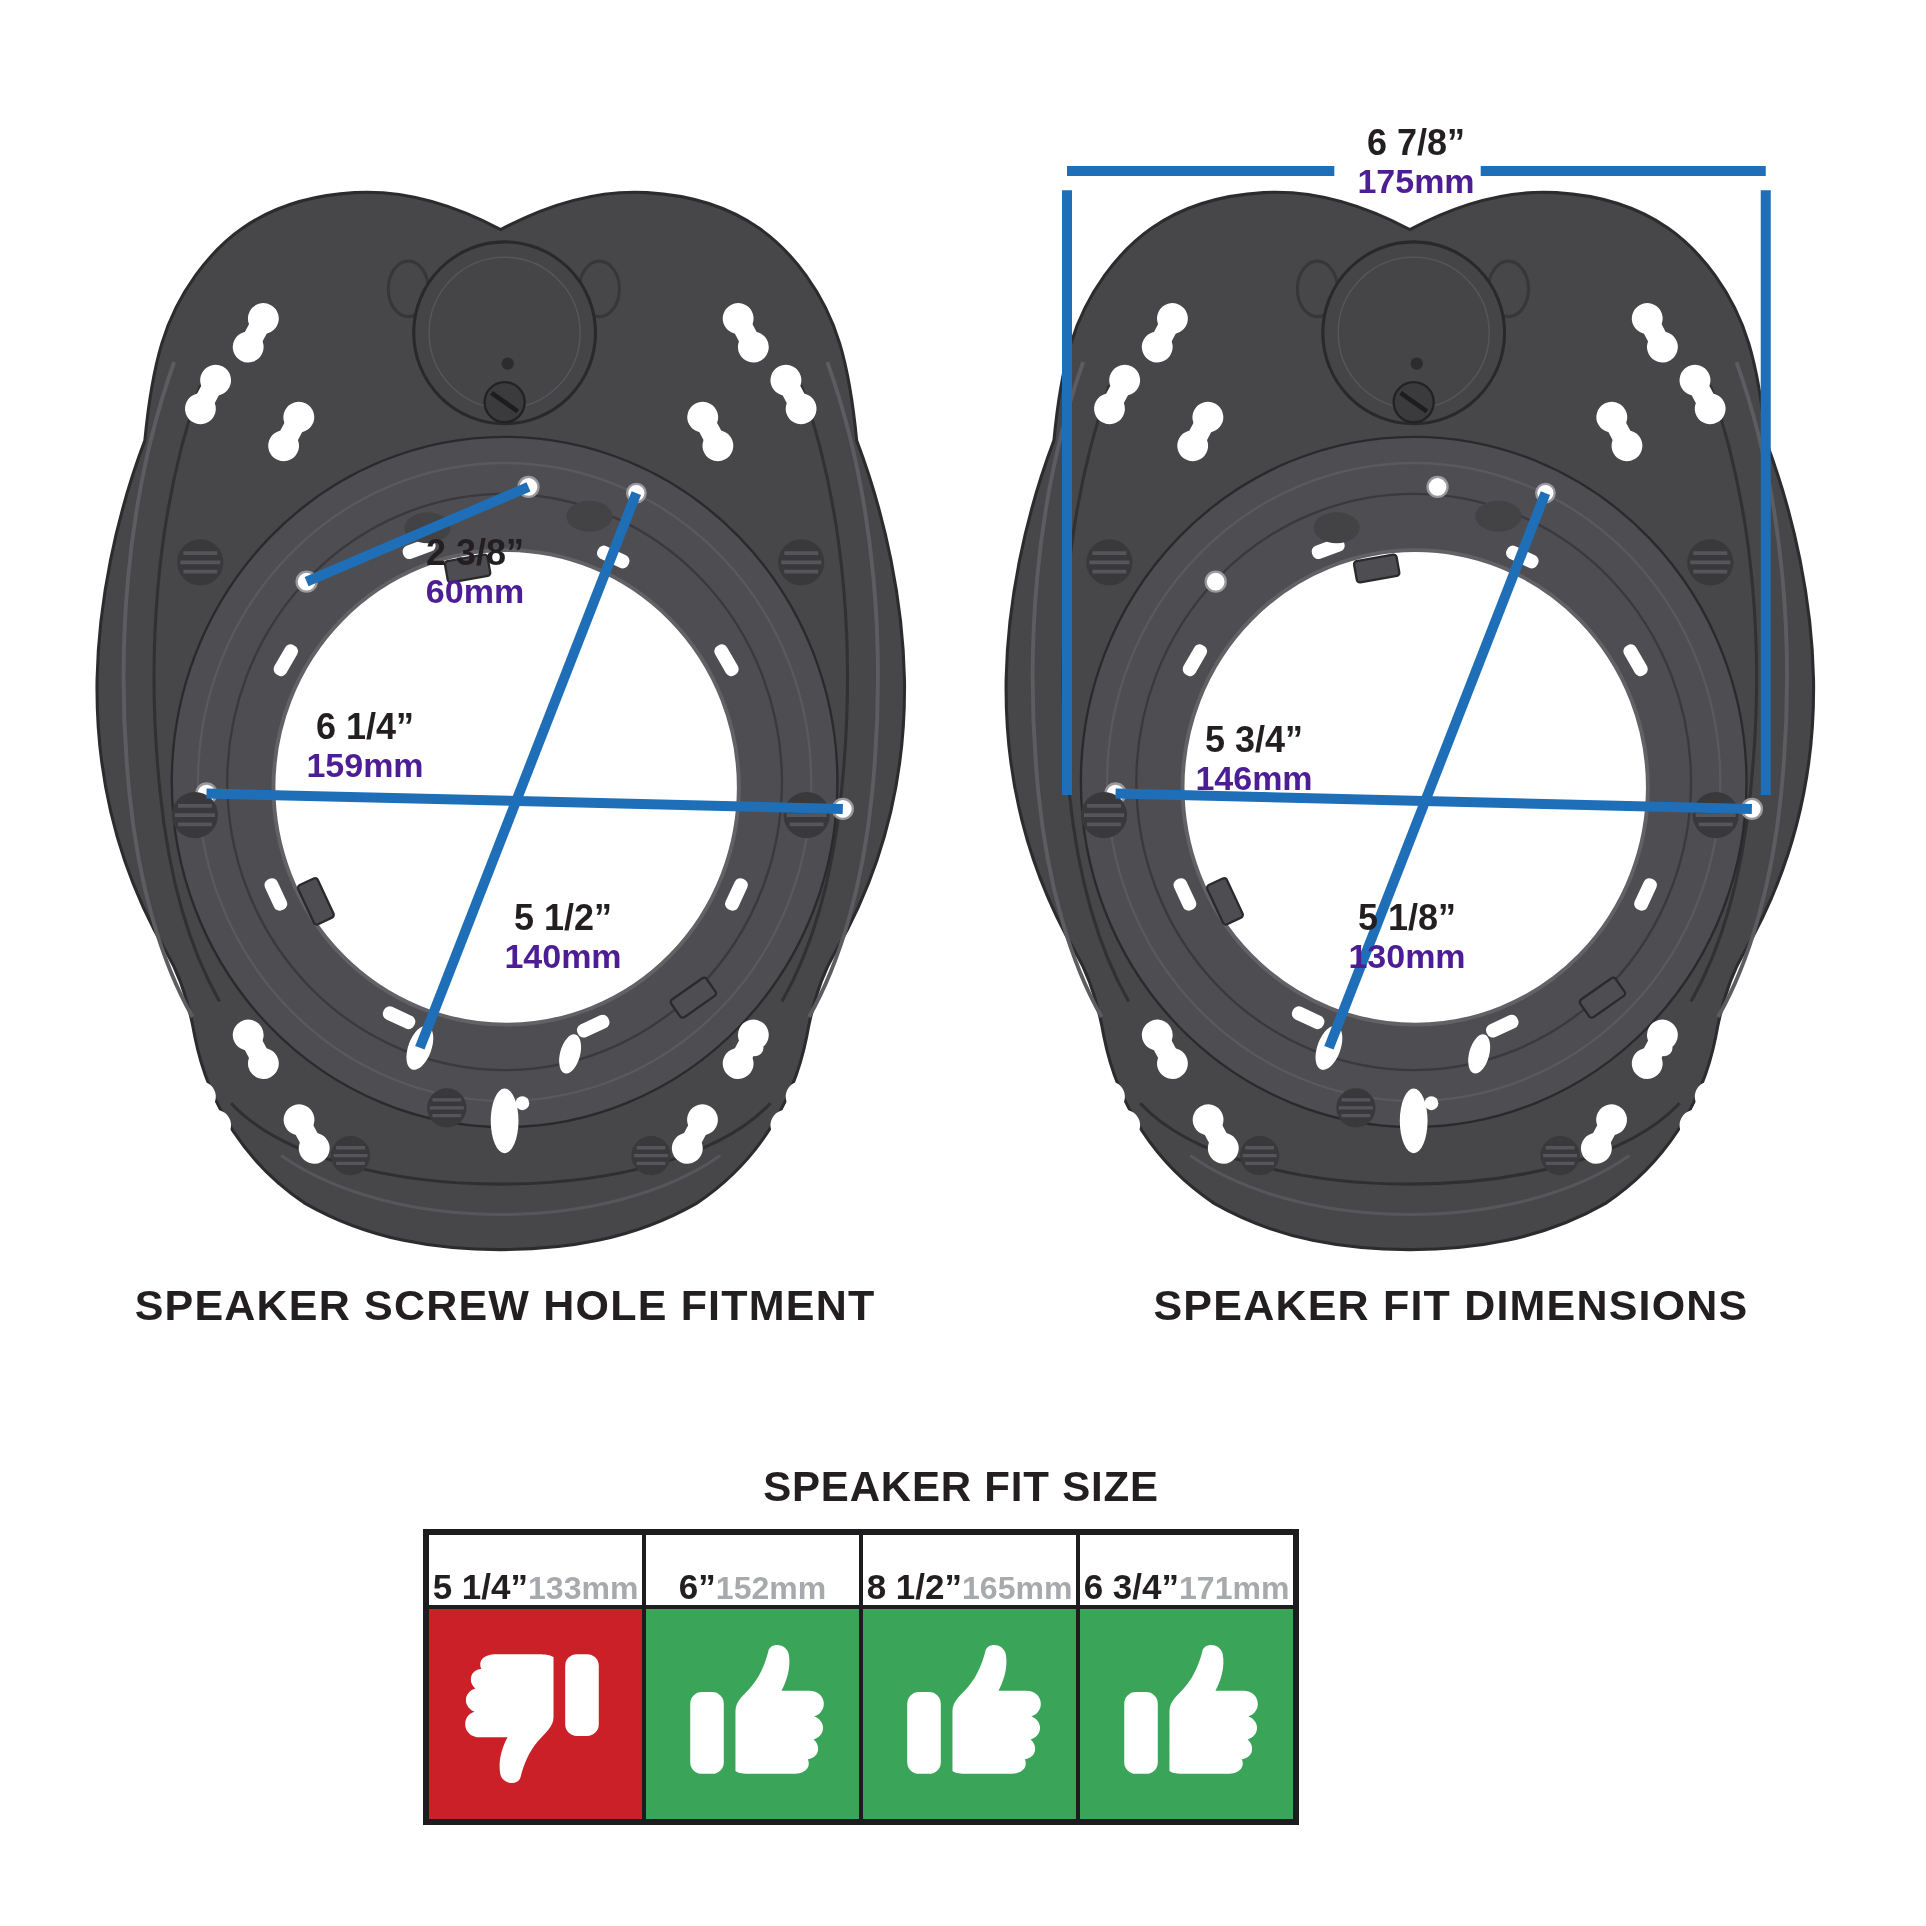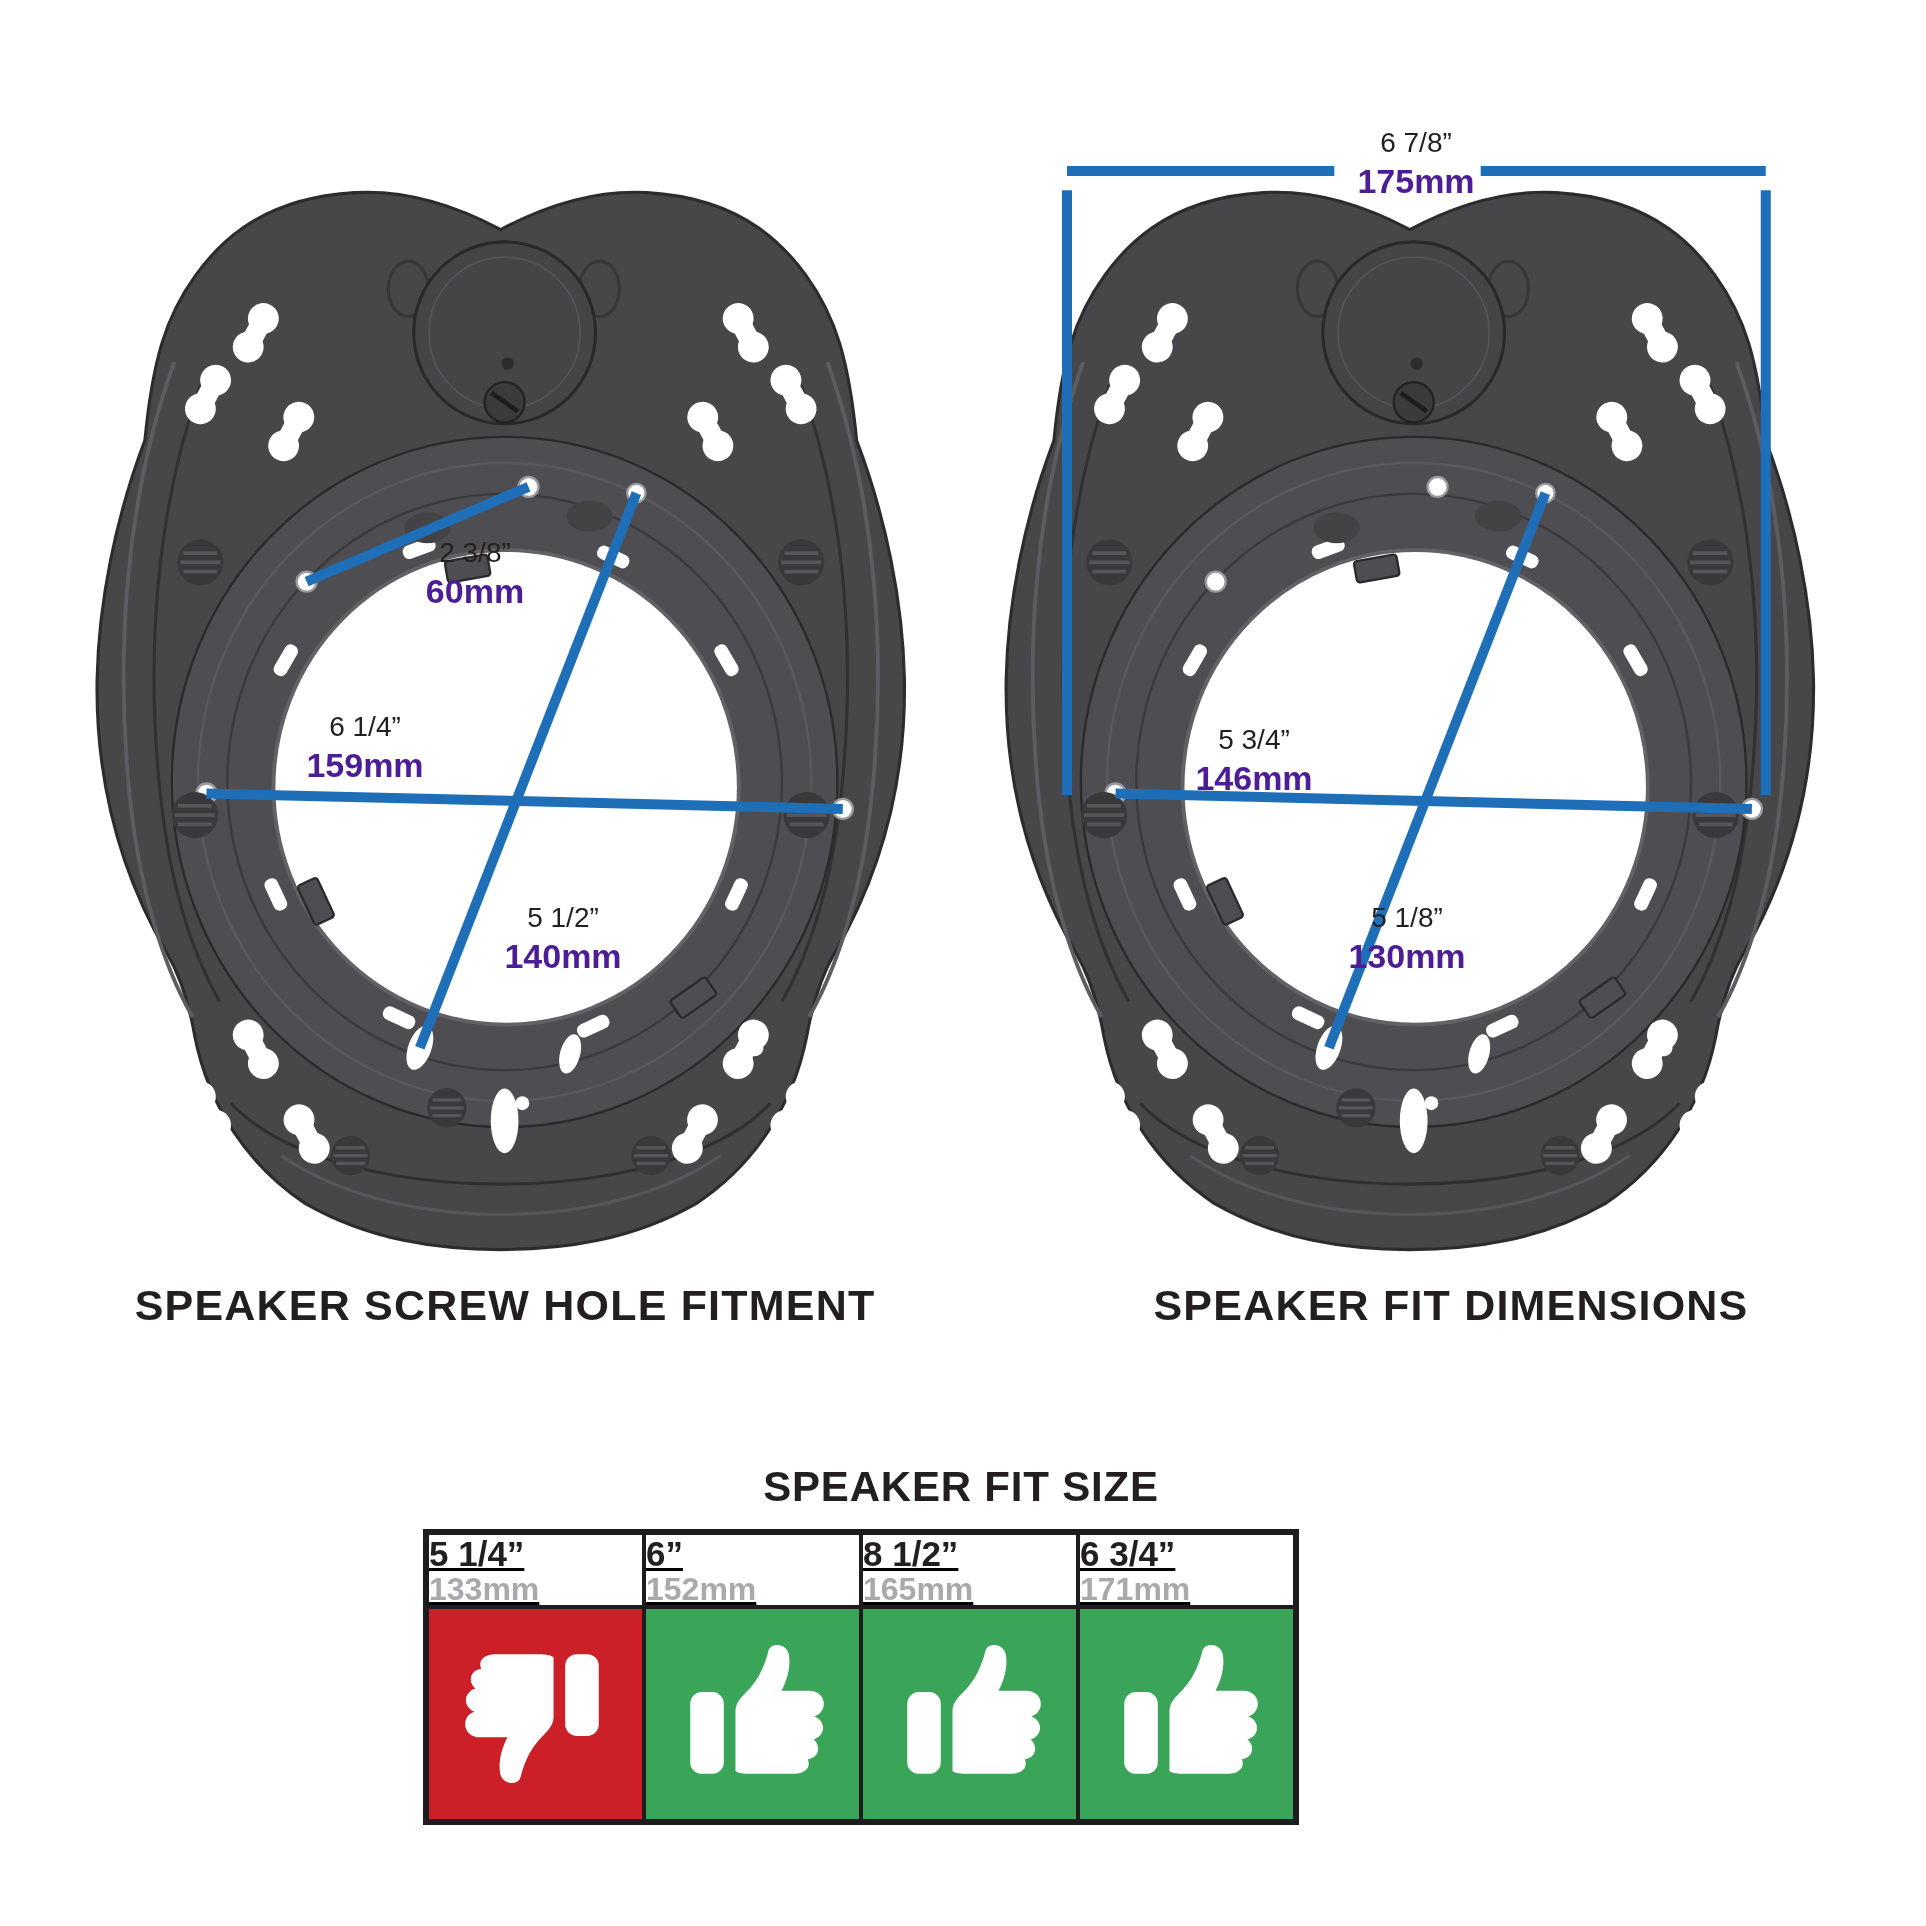--- a/index.html
+++ b/index.html
@@ -1,31 +1,31 @@
 <!DOCTYPE html>
 <html style="font-size:12.3px"><head>
 <meta charset="utf-8">
 <style>
   html,body{margin:0;padding:0;background:#ffffff;}
   #canvas{position:relative;width:1926px;height:1926px;background:#ffffff;overflow:hidden;
           font-family:"Liberation Sans", sans-serif;}
   #art{position:absolute;left:0;top:0;}
   .dim{position:absolute;transform:translateX(-50%);text-align:center;white-space:nowrap;z-index:5;}
-  .dim .in{font-size:28px;line-height:39px;font-weight:400;color:#231f20;}
+  .dim .in{font-size:36px;line-height:39px;font-weight:700;color:#231f20;}
   .dim .mm{font-size:34px;line-height:38px;font-weight:700;color:#4c1d95;}
   .caption{position:absolute;transform:translateX(-50%);white-space:nowrap;z-index:5;
            font-size:43px;font-weight:700;letter-spacing:1.2px;color:#231f20;}
   .table-title{position:absolute;transform:translateX(-50%);white-space:nowrap;z-index:5;
            font-size:42px;font-weight:700;letter-spacing:0.8px;color:#231f20;}
   #fit-table{position:absolute;left:423px;top:1529px;z-index:5;
              border:6.2px solid #1d1d1f;display:flex;background:#ffffff;}
   .fit-col{width:213px;display:flex;flex-direction:column;}
   .fit-col + .fit-col{border-left:4.6px solid #1d1d1f;}
   .fit-head{height:70px;border-bottom:4.6px solid #1d1d1f;background:#ffffff;
-            display:flex;flex-direction:column;align-items:flex-start;justify-content:center;text-decoration:underline;}
+            display:flex;flex-direction:row;align-items:flex-end;justify-content:center;}
   .fit-head .size{font-size:35px;line-height:37px;font-weight:700;color:#231f20;}
   .fit-head .mm{font-size:32px;line-height:34px;font-weight:700;color:#a7a9ac;}
   .fit-cell{height:210px;display:flex;align-items:center;justify-content:center;}
   .fit-no{background:#cb2027;}
   .fit-yes{background:#3aa559;}
 </style>
 </head>
 <body>
 
 <div id="canvas">

